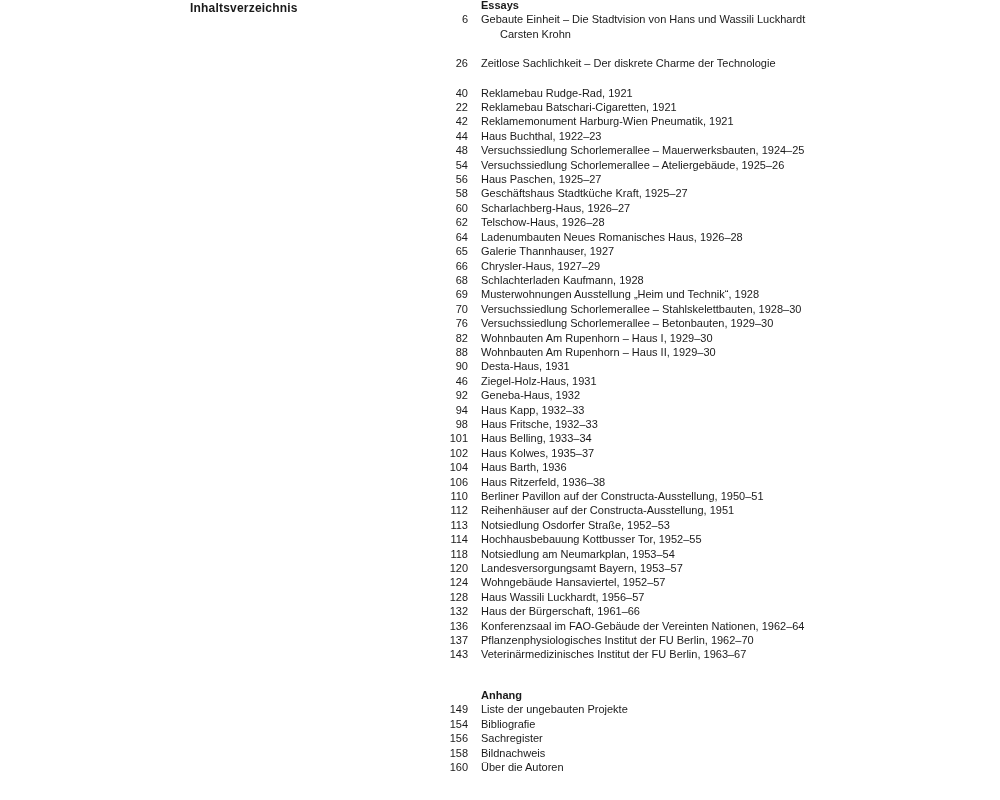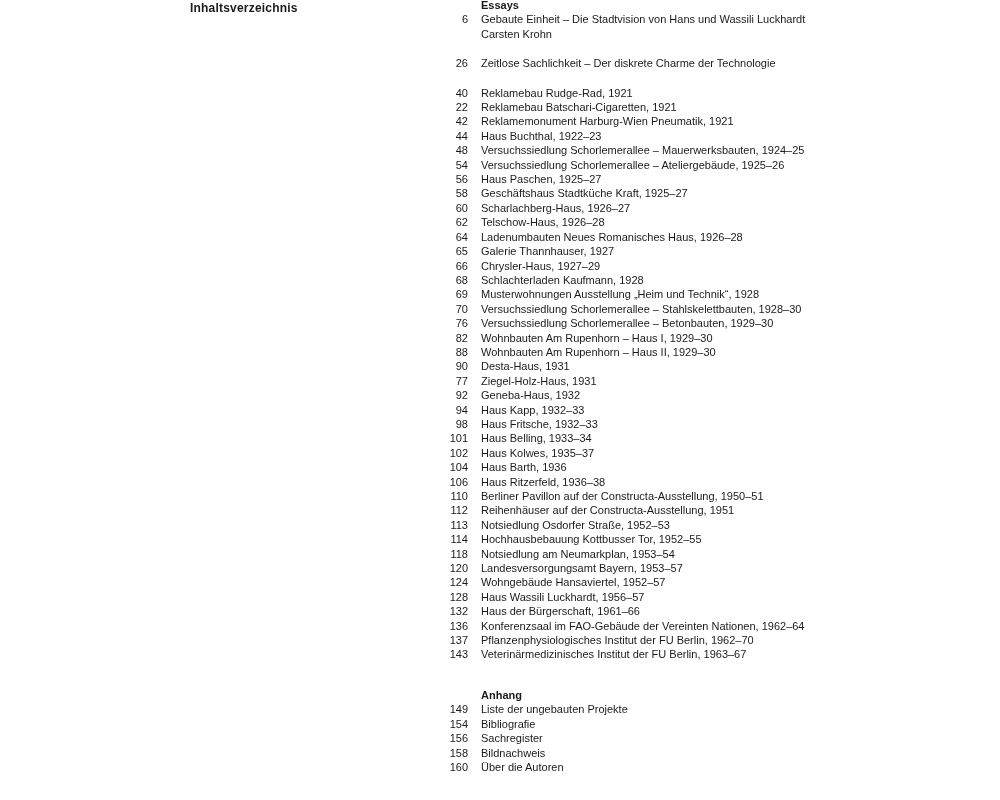--- a/index.html
+++ b/index.html
@@ -34,21 +34,21 @@
     margin-left: 41px;
   }
   .essay-item { margin-bottom: 15px; }
   .row { display: flex; }
   .num {
     flex: 0 0 28px;
     width: 28px;
     text-align: right;
   }
   .ttl { margin-left: 13px; }
-  .essay-author { margin-left: 41px; }
+  .essay-author { margin-left: 60px; }
   .works-list { }
   .anhang-heading { margin-top: 26px; }
 </style>
 </head>
 <body>
 
 <div class="page-title">Inhaltsverzeichnis</div>
 
 <div class="toc">
 
@@ -168,21 +168,21 @@
         <span class="num">88</span>
         <span class="ttl">Wohnbauten Am Rupenhorn – Haus II, 1929–30</span>
       </div>
 
       <div class="row">
         <span class="num">90</span>
         <span class="ttl">Desta-Haus, 1931</span>
       </div>
 
       <div class="row">
-        <span class="num">77</span>
+        <span class="num">46</span>
         <span class="ttl">Ziegel-Holz-Haus, 1931</span>
       </div>
 
       <div class="row">
         <span class="num">92</span>
         <span class="ttl">Geneba-Haus, 1932</span>
       </div>
 
       <div class="row">
         <span class="num">94</span>

